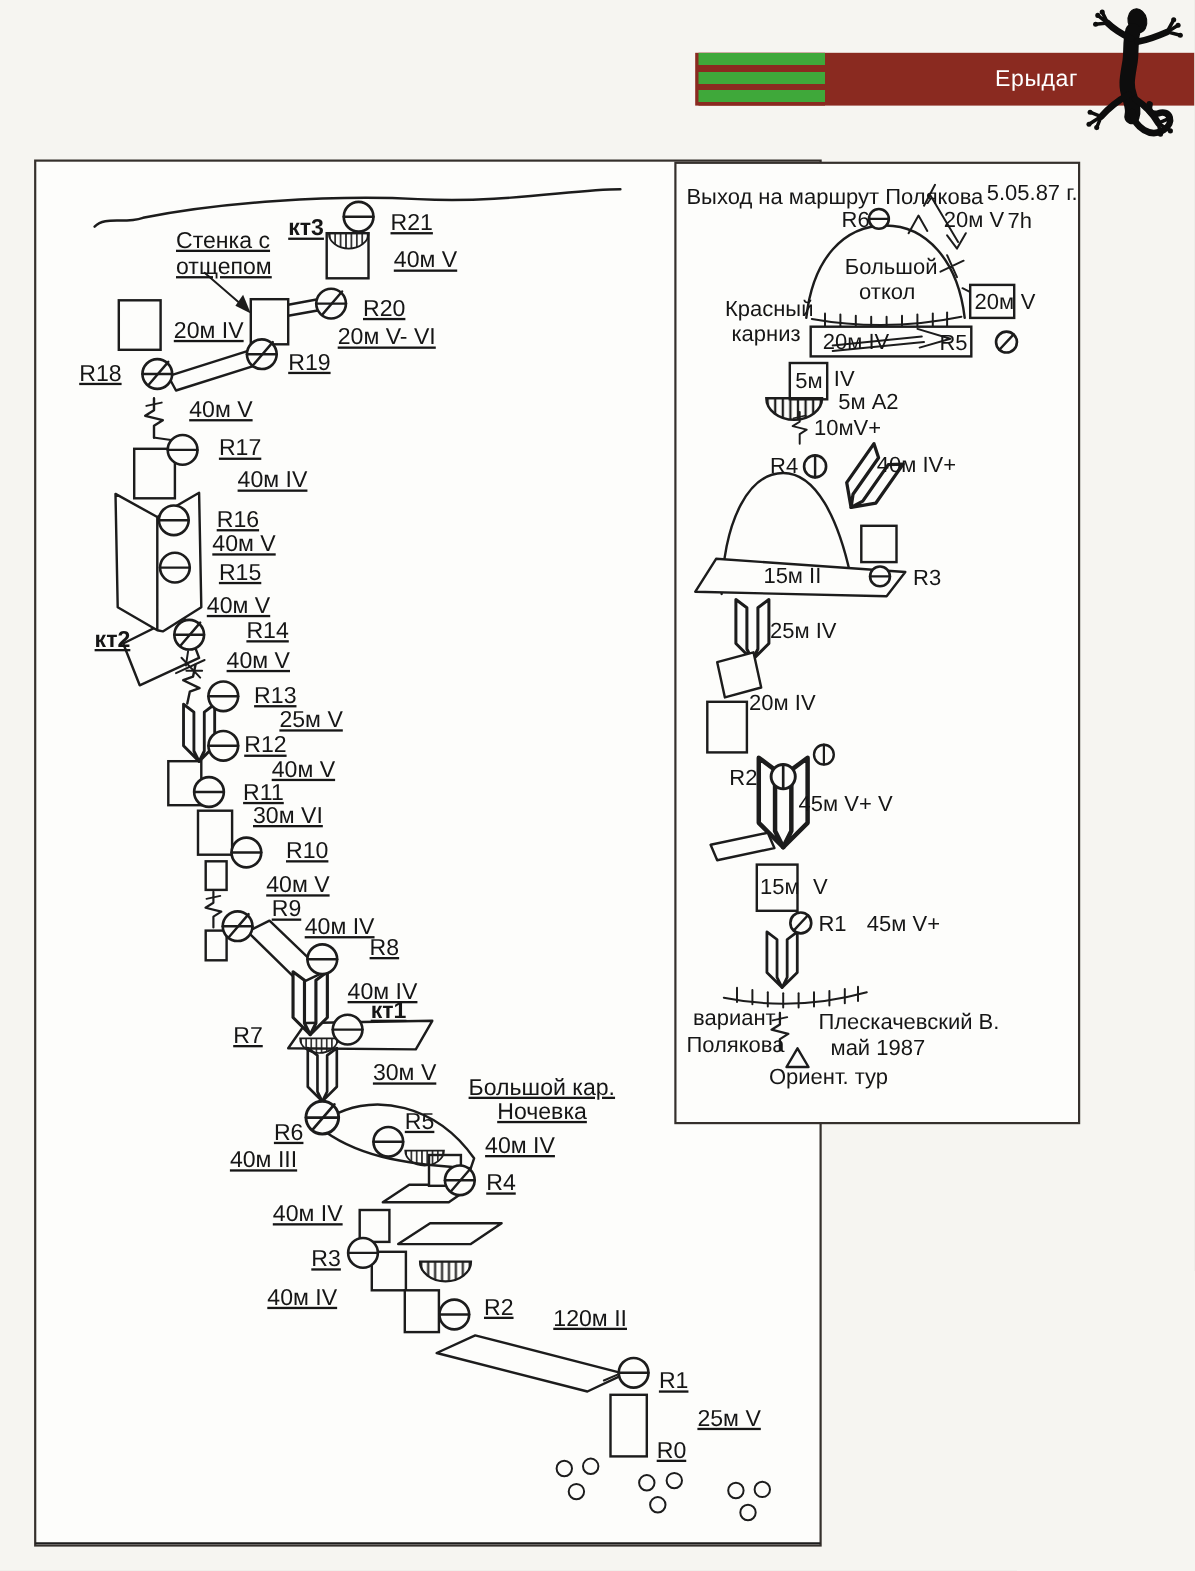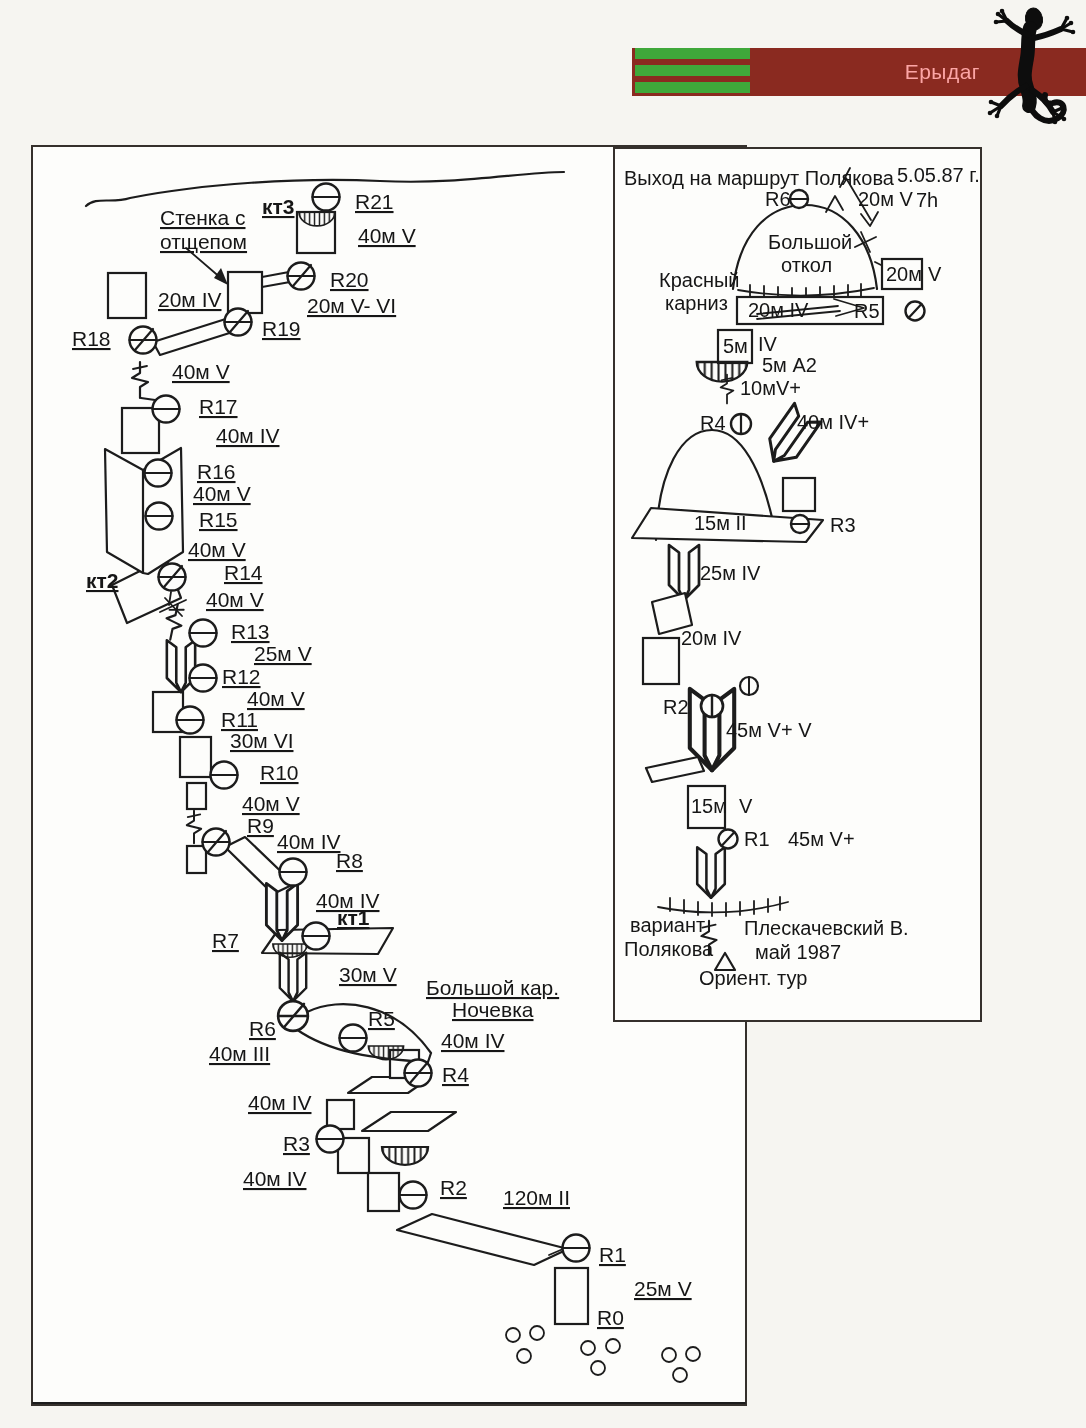--- a/index.html
+++ b/index.html
@@ -2,21 +2,21 @@
 <html><head>
 <meta charset="utf-8">
 <style>
   html,body{margin:0;padding:0;background:#e8e6e1;}
   .page{position:relative;width:1086px;height:1428px;background:#f6f5f1;
         font-family:"Liberation Sans",sans-serif;overflow:hidden;}
   .hdr{position:absolute;left:632px;top:48px;width:454px;height:48px;background:#8a2a20;}
   .stripes{position:absolute;left:3px;top:0;width:115px;height:48px;
            background:repeating-linear-gradient(180deg,#3fa83a 0 11px,#8a2a20 11px 17px);}
   .hdr-title{position:absolute;right:106px;top:0;height:52px;line-height:48px;
-             color:#fca5a5;font-size:21px;letter-spacing:.5px;}
+             color:#ffffff;font-size:21px;letter-spacing:.5px;}
   .liz{position:absolute;left:982px;top:2px;width:104px;height:140px;}
   .topo{position:absolute;left:0;top:0;}
   .panel{fill:#fdfdfb;stroke:#35302c;stroke-width:2;}
   .ln{stroke:#1c1c1c;stroke-width:2.2;fill:none;stroke-linecap:round;stroke-linejoin:round;}
   .thin{stroke-width:1.8;}
   .cw{fill:#fdfdfb;stroke:#1c1c1c;stroke-width:2.4;}
   .ch{fill:#fdfdfb;stroke:#1c1c1c;stroke-width:2.2;stroke-linejoin:round;}
   .rf{fill:url(#vh);stroke:#1c1c1c;stroke-width:2;}
   .bx{fill:#fdfdfb;stroke:#1c1c1c;stroke-width:2.2;}
   text{fill:#161616;}

